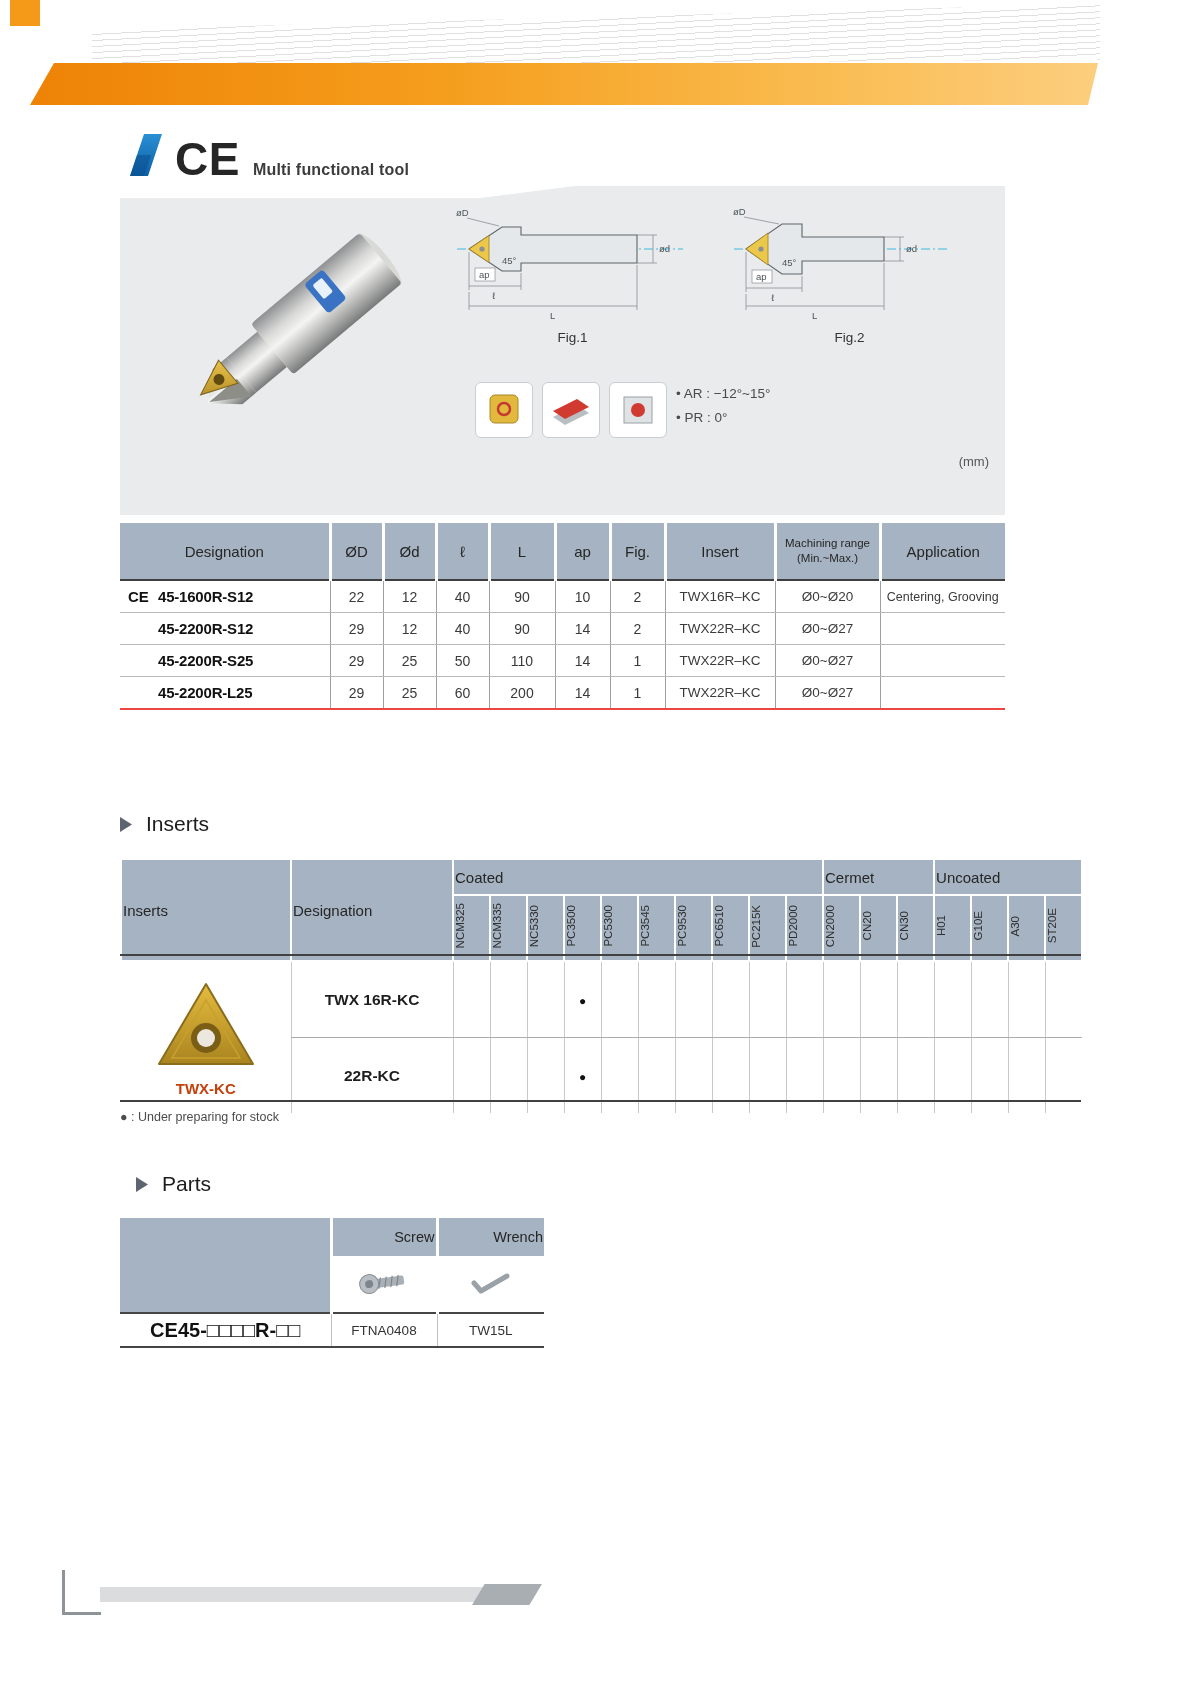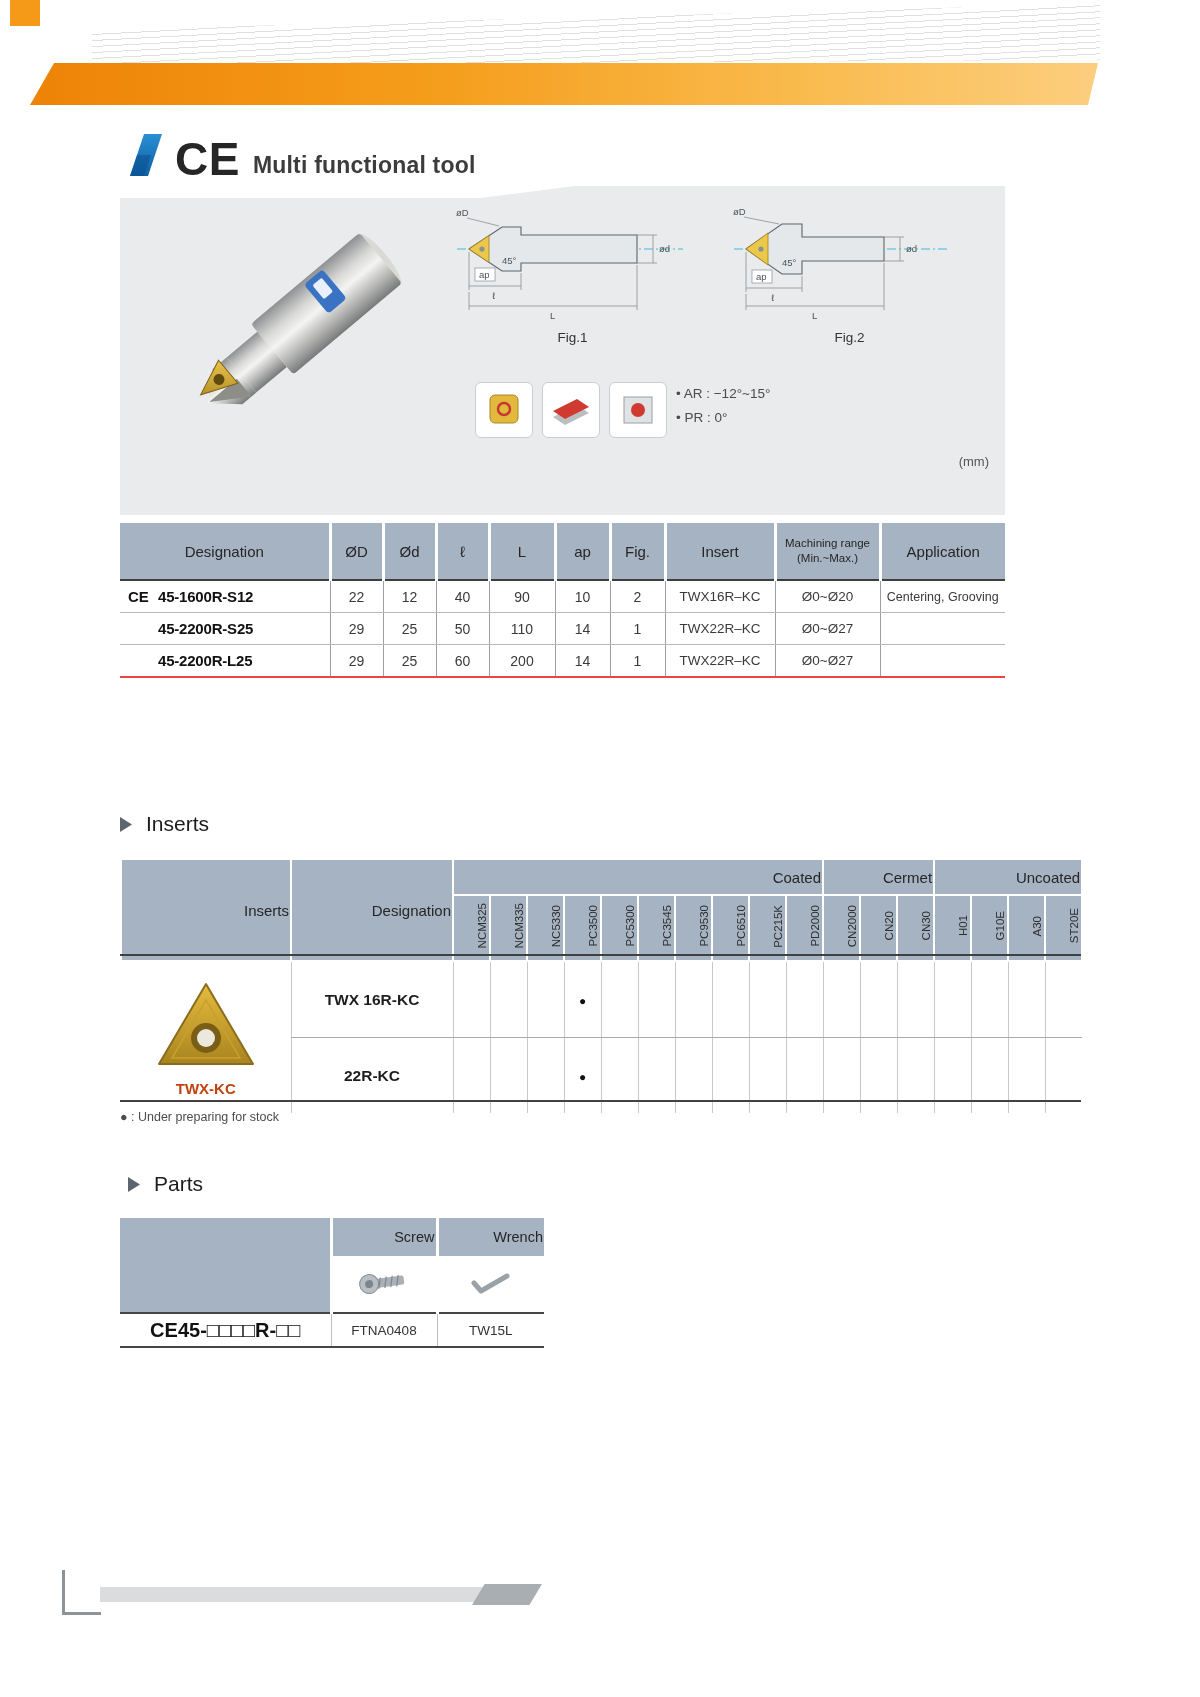--- a/index.html
+++ b/index.html
@@ -12,21 +12,21 @@
   #pins{left:92px;top:4px;width:1008px;height:62px;
         background:repeating-linear-gradient(177deg,#e0e0e0 0 1px,rgba(255,255,255,0) 1px 6px);
         clip-path:polygon(0 42%,100% 0,100% 90%,0 100%);}
   #oband{left:30px;top:63px;width:1068px;height:42px;
         background:linear-gradient(90deg,#ee8306 0%,#f59d1c 38%,#f9b94a 70%,#fcce7e 100%);
         clip-path:polygon(24px 0,100% 0,calc(100% - 10px) 100%,0 100%);}
 
   
   #title{left:118px;top:130px;display:flex;align-items:flex-end;gap:13px;}
   #title .code{font-size:46px;font-weight:600;color:#262626;line-height:1;letter-spacing:.5px;}
-  #title .sub{font-size:23px;font-weight:700;color:#3c3c3c;padding-bottom:3px;letter-spacing:.2px;}
+  #title .sub{font-size:16px;font-weight:700;color:#3c3c3c;padding-bottom:3px;letter-spacing:.2px;}
 
   
   #panel{left:120px;top:186px;width:885px;height:329px;background:#e9ebed;
          clip-path:polygon(0 12px,360px 12px,455px 0,100% 0,100% 100%,0 100%);}
   #panel .cap{position:absolute;width:235px;text-align:center;font-size:13.5px;color:#333;}
   #notes{position:absolute;left:556px;top:196px;font-size:13.5px;color:#4a4a4a;line-height:24px;}
   #mm{position:absolute;right:16px;top:268px;font-size:13px;color:#555;}
   .icard{width:56px;height:54px;background:#fff;border:1px solid #c9ced3;border-radius:6px;}
   #icons{position:absolute;left:355px;top:196px;display:flex;gap:9px;}
 
@@ -53,21 +53,21 @@
   .nm{font-weight:700;color:#111;font-size:15px;letter-spacing:-.2px;}
   .t-sm{font-size:13.5px !important;}
   .t-app{font-size:12.5px !important;}
 
   
   .sec-head{display:flex;align-items:center;gap:14px;font-size:21px;color:#1c1c1c;}
 
   
   #ins-wrap{left:120px;top:858px;}
   .ins{border-collapse:collapse;table-layout:fixed;width:961px;}
-  .ins th{background:#a6b3c2;font-weight:400;color:#262626;border:2px solid #fff;vertical-align:middle;text-align:right;}
+  .ins th{background:#a6b3c2;font-weight:400;color:#262626;border:2px solid #fff;vertical-align:middle;text-align:left;}
   .th-big{font-size:15px;}
   .g-group{height:32px;font-size:15px;}
   .grade-th{height:62px;}
   .grade-th span{display:inline-block;writing-mode:vertical-rl;transform:rotate(180deg);
                  font-size:11.5px;line-height:1;color:#2e2e2e;padding:2px 0;}
   .ins td{background:#fff;vertical-align:middle;}
   .ins td.g-cell{border-left:1px solid #c9c9c9;text-align:center;height:73px;}
   .ins-des{font-size:15.5px;font-weight:700;text-align:center;color:#1d1d1d;border-left:1px solid #c9c9c9;}
   #ins-r0 td{border-bottom:1px solid #ababab;}
   #ins-r0 td.ins-visual{border-bottom:none;}
@@ -260,20 +260,32 @@
             <td>12</td>
             <td>40</td>
             <td>90</td>
             <td>10</td>
             <td>2</td>
             <td class="t-sm">TWX16R–KC</td>
             <td class="t-sm">Ø0~Ø20</td>
             <td class="t-app">Centering, Grooving</td>
           </tr>
           <tr>
+            <td class="t-des"><span class="pre"></span><span class="nm">45-2200R-S12</span></td>
+            <td>29</td>
+            <td>12</td>
+            <td>40</td>
+            <td>90</td>
+            <td>14</td>
+            <td>2</td>
+            <td class="t-sm">TWX22R–KC</td>
+            <td class="t-sm">Ø0~Ø27</td>
+            <td class="t-app"></td>
+          </tr>
+          <tr>
             <td class="t-des"><span class="pre"></span><span class="nm">45-2200R-S25</span></td>
             <td>29</td>
             <td>25</td>
             <td>50</td>
             <td>110</td>
             <td>14</td>
             <td>1</td>
             <td class="t-sm">TWX22R–KC</td>
             <td class="t-sm">Ø0~Ø27</td>
             <td class="t-app"></td>
@@ -408,21 +420,21 @@
             <td class="g-cell"></td>
             <td class="g-cell"></td>
           </tr>
       </tbody>
     </table>
   </div>
   <div class="abs hline" style="left:120px;top:954px"></div>
   <div class="abs hline" style="left:120px;top:1100px"></div>
   <div class="abs" id="foot-note">● : Under preparing for stock</div>
 
-  <div class="abs sec-head" style="left:128px;top:1172px">
+  <div class="abs sec-head" style="left:136px;top:1172px">
     <svg width="12" height="15" viewBox="0 0 12 15">
       <polygon points="0,0 12,7.5 0,15" fill="#5d6670"></polygon>
     </svg>
     <span>Parts</span>
   </div>
 
   <div class="abs" id="parts-wrap">
     <table class="parts">
       <colgroup>
           <col style="width:211px">

